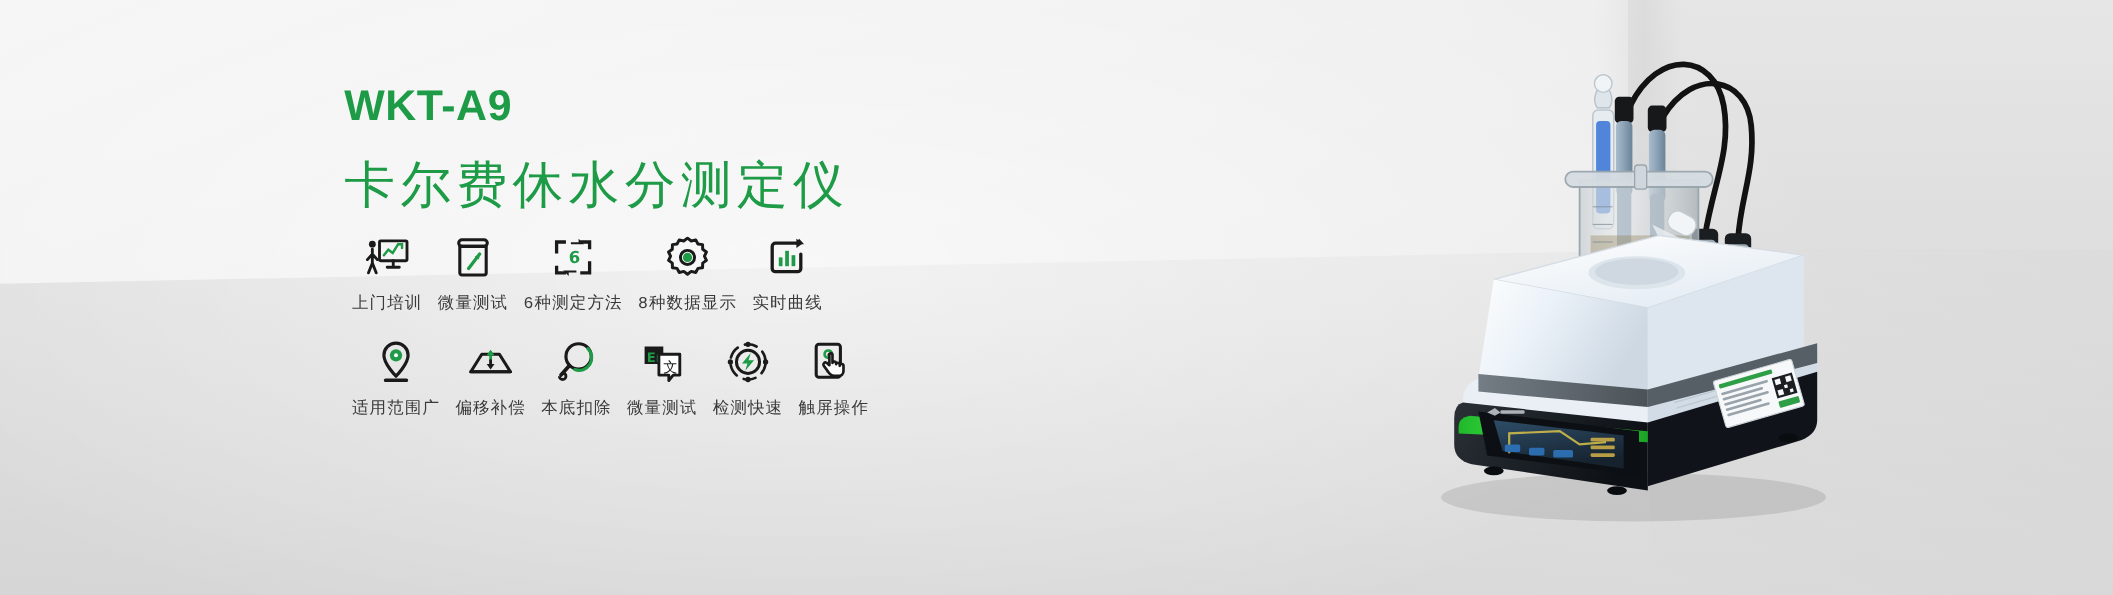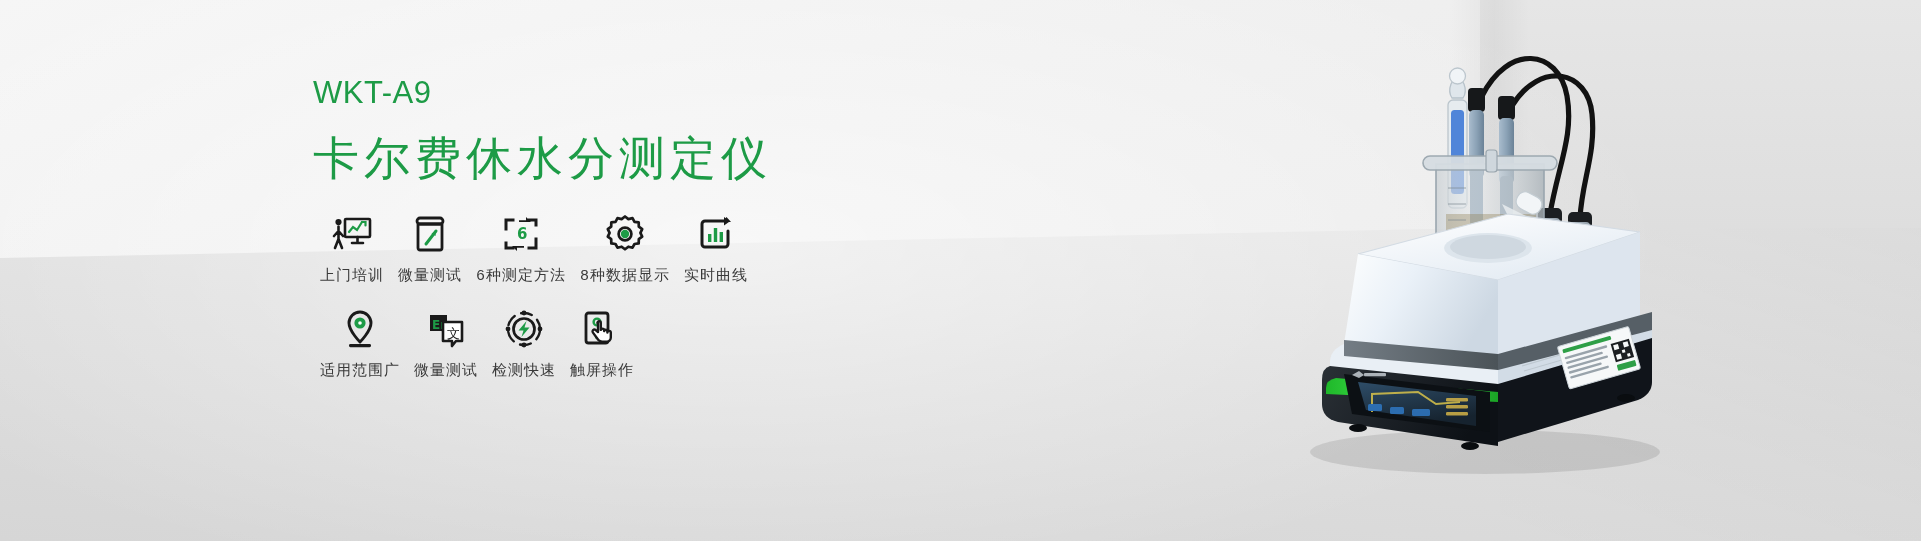--- a/index.html
+++ b/index.html
@@ -39,21 +39,21 @@
   }
   .vignette {
     position: absolute; inset: 0;
     background: radial-gradient(ellipse 70% 95% at 38% 45%, rgba(255,255,255,0.55) 0%, rgba(255,255,255,0) 70%);
     pointer-events: none;
   }
 
   
   .copy { position: absolute; left: 313px; top: 74px; }
   .model {
-    font-size: 31px; letter-spacing: 0.5px; font-weight: 400;
+    font-size: 39px; letter-spacing: 0.5px; font-weight: 700;
     color: #1d9b46; line-height: 1.2;
   }
   .headline {
     margin-top: 19px;
     font-size: 46px; font-weight: 400; letter-spacing: 5px;
     color: #1d9b46;
     font-family: Liberation Sans, sans-serif;
     line-height: 1.25;
   }
 
@@ -186,21 +186,45 @@
           <svg width="34" height="40" viewBox="0 0 34 40">
             <path d="M17 3 a11 11 0 0 1 11 11 c0 8 -11 19 -11 19 S6 22 6 14 A11 11 0 0 1 17 3 z" fill="none" stroke="#1a1a1a" stroke-width="2.9" stroke-linejoin="round"></path>
             <circle cx="17" cy="14" r="5.6" fill="#1d9b46"></circle>
             <circle cx="17" cy="14" r="1.8" fill="#ffffff"></circle>
             <rect x="6" y="35" width="22" height="3.2" rx="1.4" fill="#1a1a1a"></rect>
           </svg>
         </span>
         <span class="cap">适用范围广</span>
       </div>
 
-
+      <div class="feat">
+        <span class="ico">
+          <svg width="42" height="34" viewBox="0 0 42 34">
+            <path d="M3 26 L13 10 h16 l10 16 z" fill="none" stroke="#1a1a1a" stroke-width="2.8" stroke-linejoin="round"></path>
+            <path d="M3 26 h36" stroke="#1a1a1a" stroke-width="2.8" stroke-linecap="round"></path>
+            <path d="M21 8.5 v7" stroke="#1d9b46" stroke-width="2.6" stroke-linecap="round"></path>
+            <path d="M21 6 l3.6 5 h-7.2 z" fill="#1d9b46"></path>
+            <path d="M21 16 v5" stroke="#1a1a1a" stroke-width="2.6" stroke-linecap="round"></path>
+            <path d="M21 24 l-3.6 -5 h7.2 z" fill="#1a1a1a"></path>
+          </svg>
+        </span>
+        <span class="cap">偏移补偿</span>
+      </div>
+
+      <div class="feat">
+        <span class="ico">
+          <svg width="38" height="38" viewBox="0 0 38 38">
+            <circle cx="21" cy="14" r="11.5" fill="none" stroke="#1a1a1a" stroke-width="2.9"></circle>
+            <path d="M29.5 7 a11.5 11.5 0 0 1 -12 19" fill="none" stroke="#1d9b46" stroke-width="2.9" stroke-linecap="round"></path>
+            <path d="M12.5 22.5 L5 31" stroke="#1a1a1a" stroke-width="3.4" stroke-linecap="round"></path>
+            <path d="M6.5 29 a3 3 0 1 1 -3 3" fill="none" stroke="#1a1a1a" stroke-width="2.6"></path>
+          </svg>
+        </span>
+        <span class="cap">本底扣除</span>
+      </div>
 
       <div class="feat">
         <span class="ico">
           <svg width="40" height="38" viewBox="0 0 40 38">
             <path d="M4 5 h17 v19 l-5.5 -3 H4 z" fill="#1a1a1a"></path>
             <text x="6" y="19" font-family="DejaVu Sans, sans-serif" font-size="12" font-weight="bold" fill="#1d9b46">En</text>
             <path d="M17 12 h19 v19 h-6 l-4 5 v-5 h-9 z" fill="#ffffff" stroke="#1a1a1a" stroke-width="2.6" stroke-linejoin="round"></path>
             <text x="21" y="28" font-family="DejaVu Sans, sans-serif" font-size="13" fill="#1a1a1a">文</text>
           </svg>
         </span>

